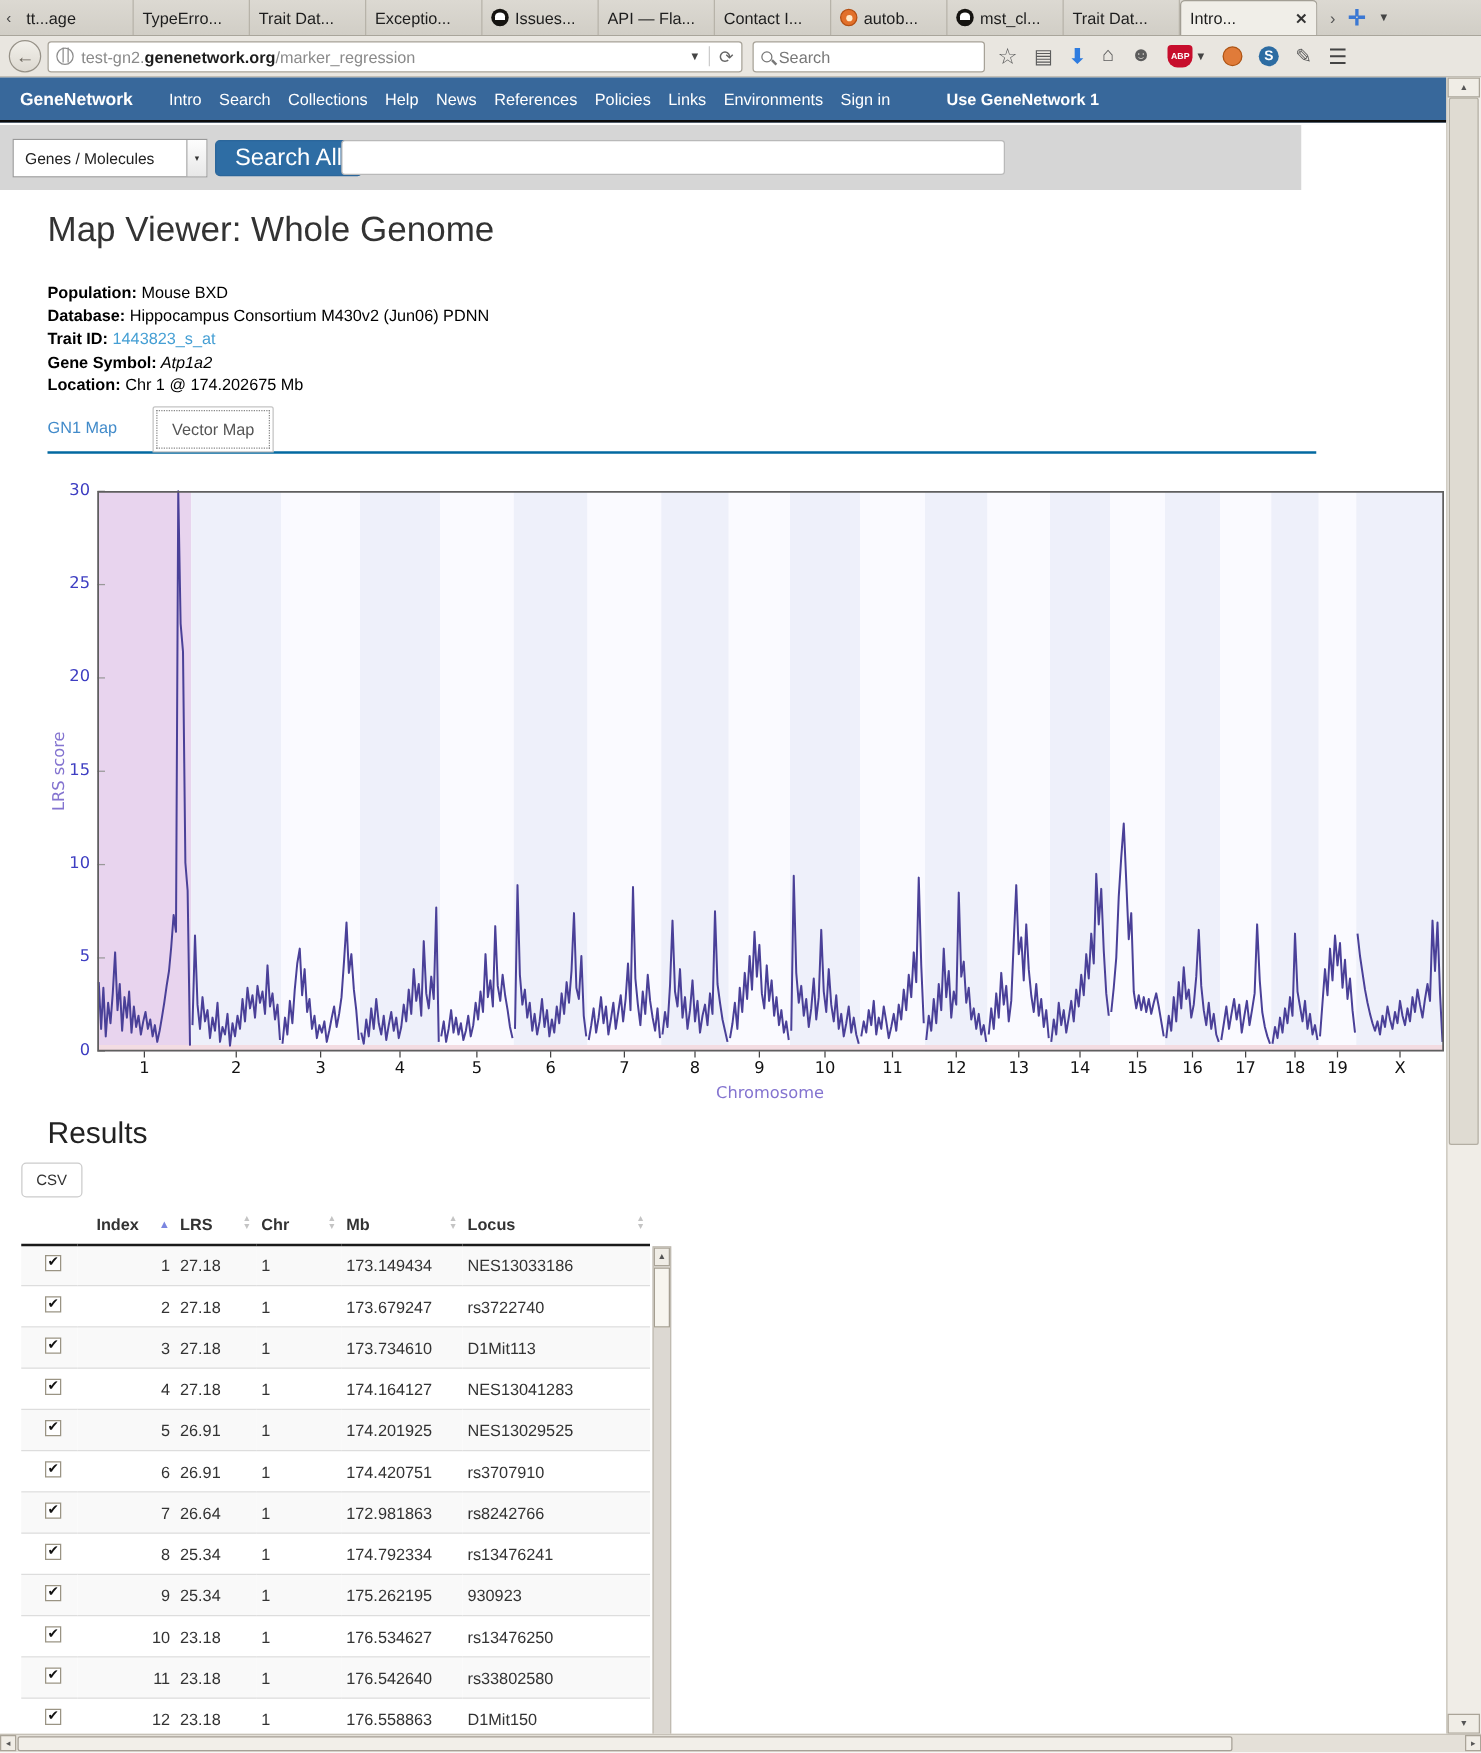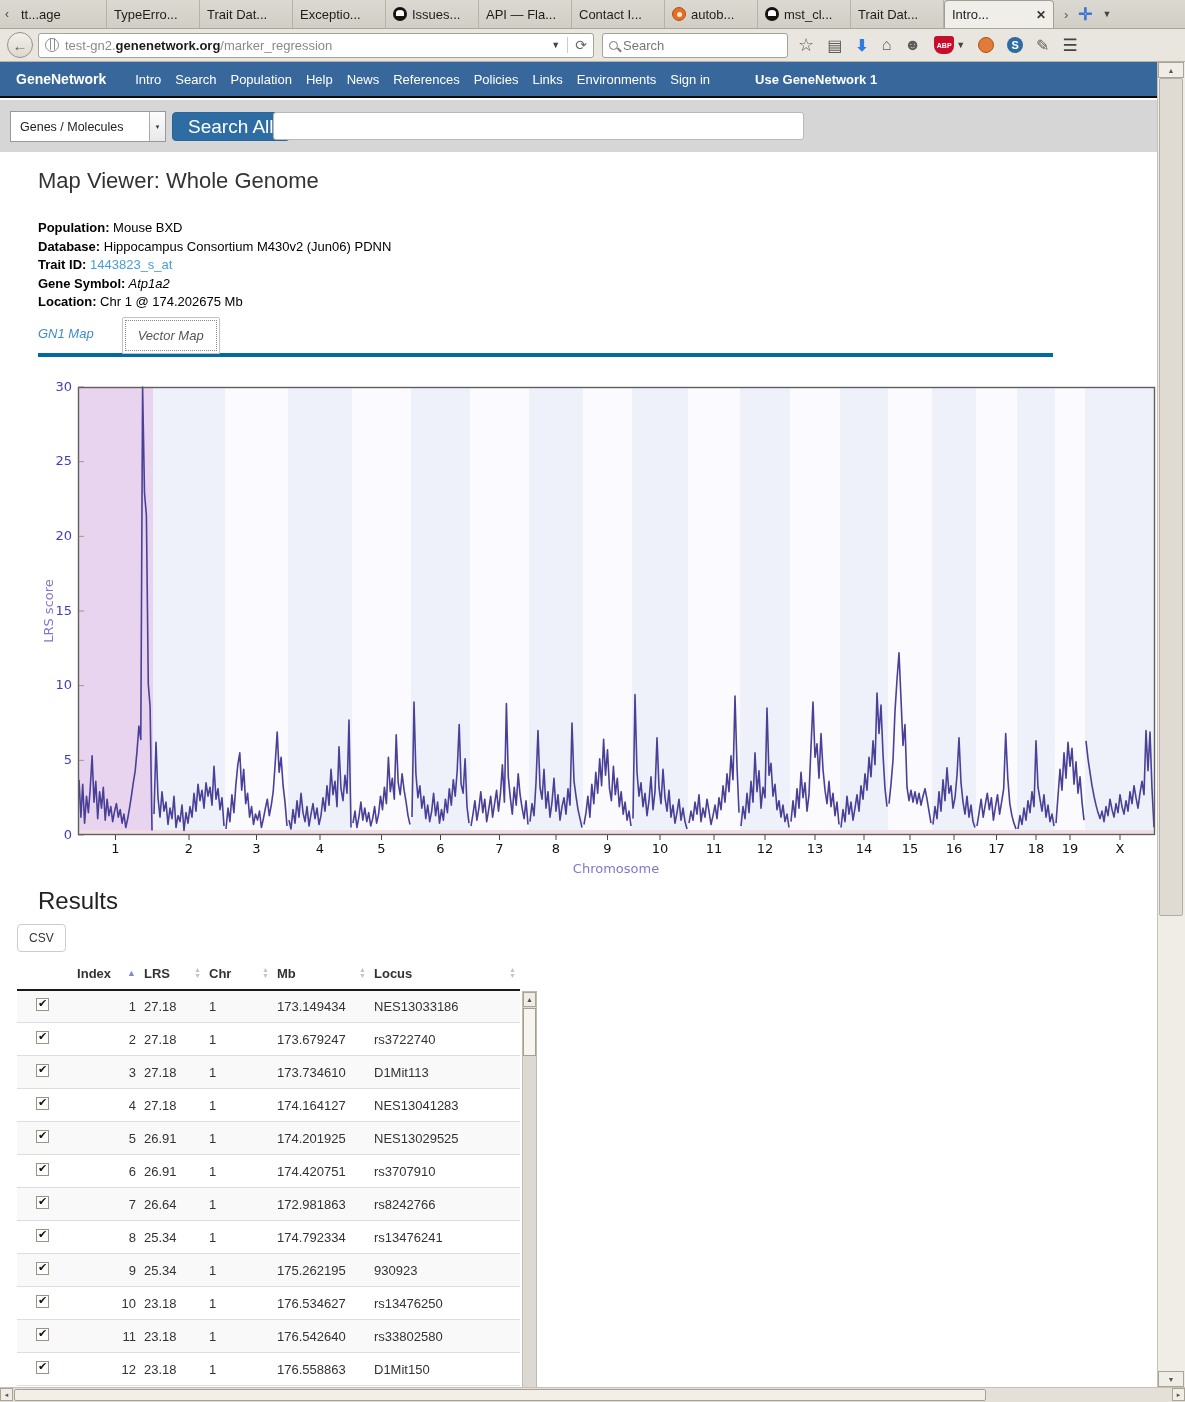--- a/index.html
+++ b/index.html
@@ -68,45 +68,45 @@
   .hamburger { font-size:17px; color:#444; margin-right:6px; }
 
   
   #navbar { position:absolute; top:62px; left:0; width:1157px; height:36px;
     background:#38689b; border-bottom:2px solid #0d0d0d; display:flex;
     align-items:center; color:#fff; }
   .brand { font-size:14px; font-weight:bold; margin-left:16px; margin-right:22px; }
   .nav-item { font-size:13px; padding:0 7px; }
   .nav-right { font-size:13px; font-weight:bold; margin-left:38px; }
 
-  #searchrow { position:absolute; top:100px; left:0; width:1157px; height:52px;
+  #searchrow { position:absolute; top:100px; left:0; width:1041px; height:52px;
     background:#d6d6d6; }
   .cat-select { position:absolute; left:10px; top:11px; width:156px; height:31px;
     background:#fff; border:1px solid #999; display:flex; align-items:center; }
   .cat-select .cs-label { font-size:12.5px; color:#222; padding-left:9px; flex:1; }
   .cs-btn { width:16px; height:100%; border-left:1px solid #aaa;
     background:linear-gradient(#fdfdfd,#e8e8e8); display:flex; align-items:center;
     justify-content:center; font-size:7px; color:#333; }
   .searchall-btn { position:absolute; left:172px; top:12px; height:29px; padding:0 15px;
     background:#2e6da4; border:1px solid #2b669a; border-radius:4px; color:#fff;
     font-size:19px; display:flex; align-items:center; }
   .global-input { position:absolute; left:273px; top:12px; width:531px; height:28px;
     background:#fff; border:1px solid #b9b9b9; border-radius:3px; }
 
   
   #content { position:absolute; top:153px; left:0; width:1157px; height:1234px;
     background:#fff; overflow:hidden; }
-  .page-title { font-size:22px; color:#333; margin:15px 4px 0 38px; font-weight:normal; }
+  .page-title { font-size:28px; color:#333; margin:15px 4px 0 38px; font-weight:normal; }
   .meta { margin:25px 0 0 38px; font-size:13px; line-height:18.5px; color:#000; }
   .meta b { font-weight:bold; }
   .meta .link { color:#459fd4; }
   .meta .italic { font-style:italic; }
 
   .tabs-row { margin-left:38px; margin-top:7px; width:1015px; height:38px;
-    border-bottom:4px solid #0369a1; display:flex; align-items:flex-end;font-style:italic; }
+    border-bottom:2px solid #0369a1; display:flex; align-items:flex-end; }
   .gn1-link { font-size:13px; color:#428bca; padding:0 14px 12px 0; margin-right:14px; }
   .vector-tab { border:1px solid #c3c3c3; outline:1px dotted #888; outline-offset:-4px;
     background:#fff; font-size:13px; color:#555; padding:10px 15px; margin-bottom:-1px;
     border-radius:2px 2px 0 0; }
 
   .chart-sec { position:relative; height:520px; }
   #plot { position:absolute; left:78px; top:30px; width:1077px; height:448px; }
   .ytick-label { position:absolute; width:34px; text-align:right; left:38px;
     font-size:13px; color:#3e3ec2; font-family:"DejaVu Sans", sans-serif; }
   .xtick-label { position:absolute; width:40px; text-align:center; font-size:13px;
@@ -243,21 +243,21 @@
     <span class="ti">✎</span>
     <span class="hamburger">☰</span>
   </div>
 </div>
 
 <div id="navbar">
   <span class="brand">GeneNetwork</span>
   <span id="nav-items" style="display:flex;">
       <span class="nav-item">Intro</span>
       <span class="nav-item">Search</span>
-      <span class="nav-item">Population</span>
+      <span class="nav-item">Collections</span>
       <span class="nav-item">Help</span>
       <span class="nav-item">News</span>
       <span class="nav-item">References</span>
       <span class="nav-item">Policies</span>
       <span class="nav-item">Links</span>
       <span class="nav-item">Environments</span>
       <span class="nav-item">Sign in</span>
     </span>
   <span class="nav-right">Use GeneNetwork 1</span>
 </div>

